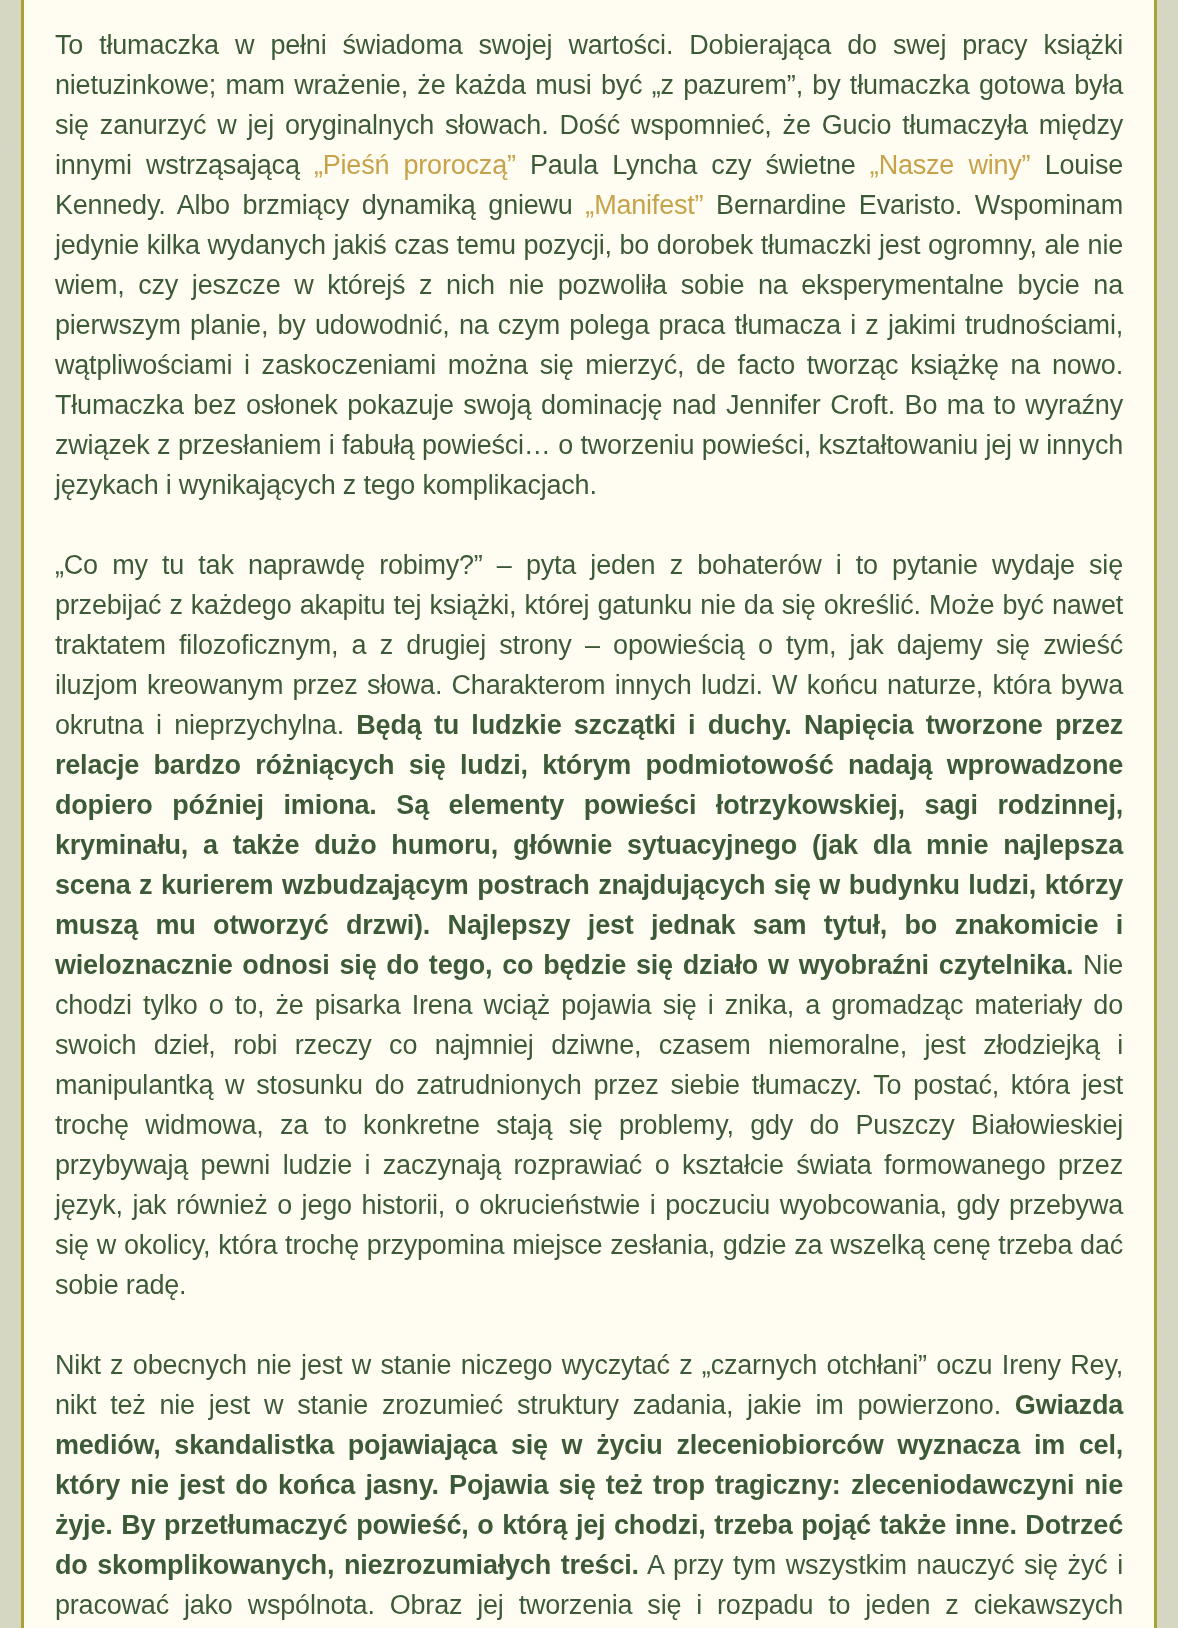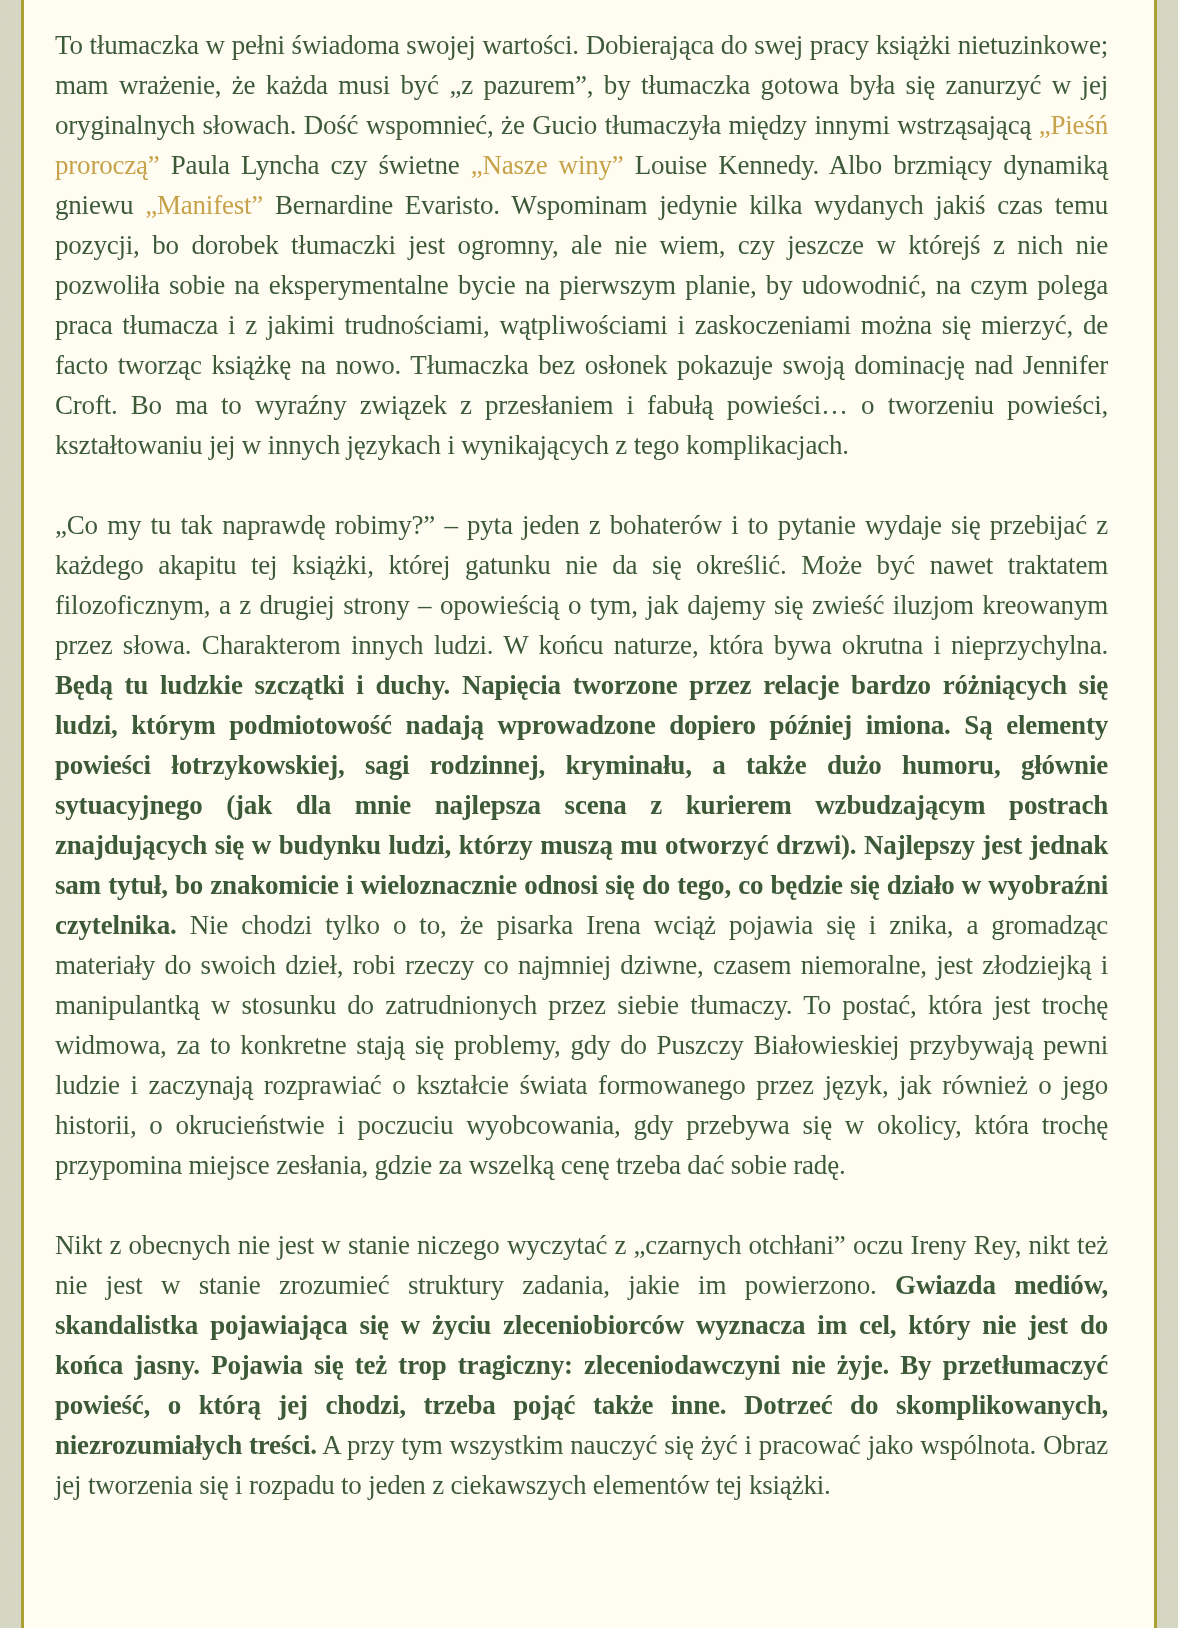--- a/index.html
+++ b/index.html
@@ -38,22 +38,21 @@
   }
   .border-line.left{left:21px;}
   .border-line.right{right:21px;}
   main{
     position:absolute;
     left:24px;
     right:24px;
     top:0;
     bottom:0;
     background:var(--content-bg);
-    padding:25px 46px 0 31px;
-    font-family:Liberation Serif, serif;
+    padding:25px 31px 0 31px;
   }
   main p{
     margin:0 0 40px 0;
     font-size:27px;
     line-height:40px;
     text-align:justify;
     color:var(--text-color);
     letter-spacing:-0.2px;
   }
   main p:last-child{margin-bottom:0;}

